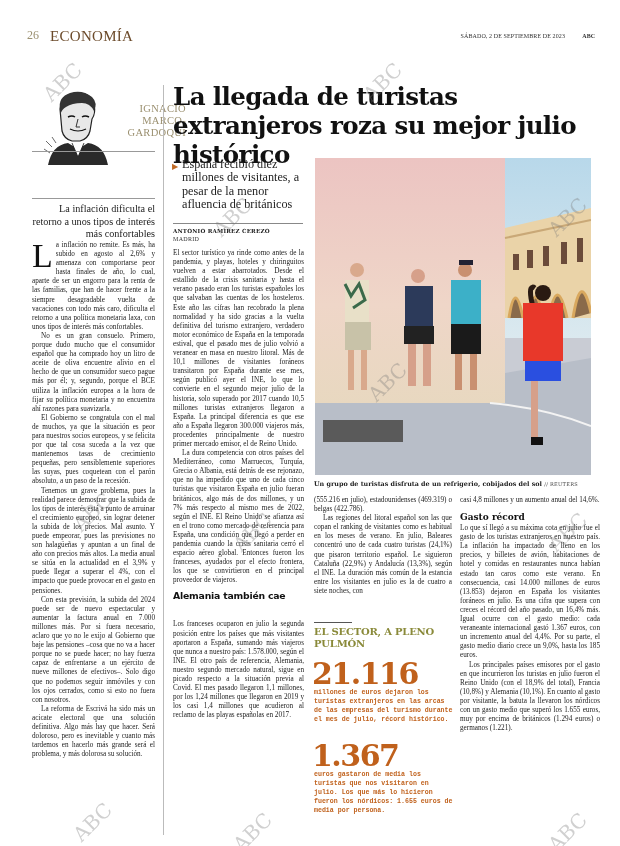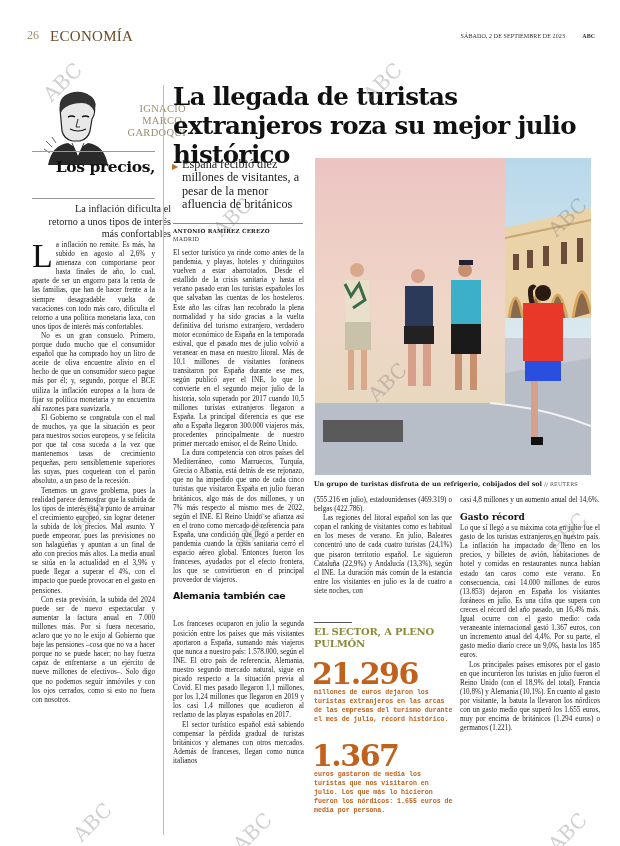--- a/index.html
+++ b/index.html
@@ -12,21 +12,21 @@
   .dateline { position: absolute; right: 30px; top: 5px; font-family: "Liberation Serif", serif; font-size: 6px; color: #333; letter-spacing: 0.1px; }
   .brand { position: absolute; right: 0; top: 5px; font-family: "Liberation Serif", serif; font-size: 6px; font-weight: bold; color: #333; }
 
   
   .opinion { position: absolute; left: 32px; top: 75px; width: 123px; }
   .portrait { position: absolute; left: 10px; top: 12px; width: 70px; height: 78px; }
   .author { position: absolute; left: 82px; top: 28px; width: 72px; text-align: right; font-family: "Liberation Serif", serif; font-size: 10.5px; line-height: 12px; color: #9b9070; letter-spacing: 0.3px; }
   .rule1 { position: absolute; left: 0; top: 76px; width: 123px; height: 1px; background: #999; }
   .op-title { position: absolute; left: 0; top: 83px; width: 123px; text-align: right; font-family: "DejaVu Serif", serif; font-weight: bold; font-size: 15.5px; line-height: 18px; color: #111; letter-spacing: -0.4px; }
   .rule2 { position: absolute; left: 0; top: 123px; width: 123px; height: 1px; background: #999; }
-  .op-deck { position: absolute; left: 0; top: 128px; width: 123px; text-align: right; font-family: "Liberation Serif", serif; font-size: 10.2px; line-height: 12.5px; color: #222; margin-left: 16px; }
+  .op-deck { position: absolute; left: 0; top: 128px; width: 123px; text-align: right; font-family: "Liberation Serif", serif; font-size: 10.2px; line-height: 12.5px; color: #222; }
 
   .vrule { position: absolute; left: 163px; top: 85px; width: 1px; height: 750px; background: #bbb; }
 
   .body-text { font-family: "Liberation Serif", serif; font-size: 7.2px; line-height: 9.1px; color: #222; text-align: justify; hyphens: auto; }
   .body-text p { text-indent: 9px; }
   .body-text p.noindent { text-indent: 0; }
 
   .op-body { position: absolute; left: 32px; top: 241px; width: 123px; }
   .dropcap { float: left; font-family: "Liberation Serif", serif; font-size: 34px; line-height: 26px; margin: 2px 3px 0 0; color: #111; }
 
@@ -79,52 +79,51 @@
     <path d="M30 56 L36 70 L42 56" fill="#fff" stroke="#111" stroke-width="0.8"></path>
     <path d="M10 60 L4 54 M8 66 L2 62 M14 56 L10 50" stroke="#444" stroke-width="0.8"></path>
   </svg>
   <div class="author">
     <div>IGNACIO</div>
     <div>MARCO-</div>
     <div>GARDOQUI</div>
   </div>
   <div class="rule1"></div>
   <div class="op-title">
-    <div>Los precios,</div>
   </div>
   <div class="rule2"></div>
   <div class="op-deck">La inflación dificulta el retorno a unos tipos de interés más confortables</div>
 </div>
 
 <div class="op-body body-text">
   <p class="noindent"><span class="dropcap">L</span><span>a inflación no remite. Es más, ha subido en agosto al 2,6% y amenaza con comportarse peor hasta finales de año, lo cual, aparte de ser un engorro para la renta de las familias, que han de hacer frente a la siempre desagradable vuelta de vacaciones con todo más caro, dificulta el retorno a una política monetaria laxa, con unos tipos de interés más confortables.</span></p>
   <p>No es un gran consuelo. Primero, porque dudo mucho que el consumidor español que ha comprado hoy un litro de aceite de oliva encuentre alivio en el hecho de que un consumidor sueco pague más por él; y, segundo, porque el BCE utiliza la inflación europea a la hora de fijar su política monetaria y no encuentra ahí razones para suavizarla.</p>
   <p>El Gobierno se congratula con el mal de muchos, ya que la situación es peor para nuestros socios europeos, y se felicita por que tal cosa suceda a la vez que mantenemos tasas de crecimiento pequeñas, pero sensiblemente superiores las suyas, pues coquetean con el parón absoluto, a un paso de la recesión.</p>
   <p>Tenemos un grave problema, pues la realidad parece demostrar que la subida de los tipos de interés está a punto de arruinar el crecimiento europeo, sin lograr detener la subida de los precios. Mal asunto. Y puede empeorar, pues las previsiones no son halagüeñas y apuntan a un final de año con precios más altos. La media anual se sitúa en la actualidad en el 3,9% y puede llegar a superar el 4%, con el impacto que puede provocar en el gasto en pensiones.</p>
   <p>Con esta previsión, la subida del 2024 puede ser de nuevo espectacular y aumentar la factura anual en 7.000 millones más. Por si fuera necesario, aclaro que yo no le exijo al Gobierno que baje las pensiones –cosa que no va a hacer porque no se puede hacer; no hay fuerza capaz de enfrentarse a un ejército de nueve millones de efectivos–. Solo digo que no podemos seguir inmóviles y con los ojos cerrados, como si esto no fuera con nosotros.</p>
+  <p>La reforma de Escrivá ha sido más un acicate electoral que una solución definitiva. Algo más hay que hacer. Será doloroso, pero es inevitable y cuanto más tardemos en hacerlo más grande será el problema, y más dolorosa su solución.</p>
 </div>
 
 <div class="vrule"></div>
 
 <h1 class="headline">La llegada de turistas extranjeros roza su mejor julio histórico</h1>
 
 <div class="deck">
   <span class="deck-arrow">▶</span>
   <span class="deck-text">España recibió diez millones de visitantes, a pesar de la menor afluencia de británicos</span>
 </div>
 <div class="byline-rule"></div>
 <div class="byline">ANTONIO RAMÍREZ CEREZO</div>
 <div class="place">MADRID</div>
 
 <div class="col2 body-text">
   <p class="noindent">El sector turístico ya rinde como antes de la pandemia, y playas, hoteles y chiringuitos vuelven a estar abarrotados. Desde el estallido de la crisis sanitaria y hasta el verano pasado eran los turistas españoles los que salvaban las cuentas de los hosteleros. Este año las cifras han recobrado la plena normalidad y ha sido gracias a la vuelta definitiva del turismo extranjero, verdadero motor económico de España en la temporada estival, que el pasado mes de julio volvió a veranear en masa en nuestro litoral. Más de 10,1 millones de visitantes foráneos transitaron por España durante ese mes, según publicó ayer el INE, lo que lo convierte en el segundo mejor julio de la historia, solo superado por 2017 cuando 10,5 millones turistas extranjeros llegaron a España. La principal diferencia es que ese año a España llegaron 300.000 viajeros más, procedentes principalmente de nuestro primer mercado emisor, el de Reino Unido.</p>
   <p>La dura competencia con otros países del Mediterráneo, como Marruecos, Turquía, Grecia o Albania, está detrás de ese rejonazo, que no ha impedido que uno de cada cinco turistas que visitaron España en julio fueran británicos, algo más de dos millones, y un 7% más respecto al mismo mes de 2022, según el INE. El Reino Unido se afianza así en el trono como mercado de referencia para España, una condición que llegó a perder en pandemia cuando la crisis sanitaria cerró el espacio aéreo global. Entonces fueron los franceses, ayudados por el efecto frontera, los que se convirtieron en el principal proveedor de viajeros.</p>
   <div class="subhead">Alemania también cae</div>
   <p class="noindent">Los franceses ocuparon en julio la segunda posición entre los países que más visitantes aportaron a España, sumando más viajeros que nunca a nuestro país: 1.578.000, según el INE. El otro país de referencia, Alemania, nuestro segundo mercado natural, sigue en picado respecto a la situación previa al Covid. El mes pasado llegaron 1,1 millones, por los 1,24 millones que llegaron en 2019 y los casi 1,4 millones que acudieron al reclamo de las playas españolas en 2017.</p>
-  <p>El sector turístico español está sabiendo compensar la pérdida gradual de turistas británicos y alemanes con otros mercados. Además de franceses, llegan como nunca italianos</p>
 </div>
 
 <svg class="photo" viewBox="0 0 276 317" preserveAspectRatio="none">
   <defs>
     <linearGradient id="wall" x1="0" y1="0" x2="0" y2="1">
       <stop offset="0" stop-color="#ecc4c2"></stop>
       <stop offset="0.6" stop-color="#efd6c8"></stop>
       <stop offset="1" stop-color="#e8d8c0"></stop>
     </linearGradient>
     <linearGradient id="sky" x1="0" y1="0" x2="0" y2="1">
@@ -184,21 +183,21 @@
   <span class="credit">// REUTERS</span>
 </div>
 
 <div class="col3 body-text">
   <p class="noindent">(555.216 en julio), estadounidenses (469.319) o belgas (422.786).</p>
   <p>Las regiones del litoral español son las que copan el ranking de visitantes como es habitual en los meses de verano. En julio, Baleares concentró uno de cada cuatro turistas (24,1%) que pisaron territorio español. Le siguieron Cataluña (22,9%) y Andalucía (13,3%), según el INE. La duración más común de la estancia entre los visitantes en julio es la de cuatro a siete noches, con</p>
 </div>
 
 <div class="box-rule"></div>
 <div class="box-title">EL SECTOR, A PLENO PULMÓN</div>
-<div class="bignum" style="top:660px">21.296</div>
+<div class="bignum" style="top:660px">21.116</div>
 <div class="num-text" style="top:688px">millones de euros dejaron los turistas extranjeros en las arcas de las empresas del turismo durante el mes de julio, récord histórico.</div>
 <div class="bignum" style="top:742px">1.367</div>
 <div class="num-text" style="top:770px">euros gastaron de media los turistas que nos visitaron en julio. Los que más lo hicieron fueron los nórdicos: 1.655 euros de media por persona.</div>
 
 <div class="col4 body-text">
   <p class="noindent">casi 4,8 millones y un aumento anual del 14,6%.</p>
   <div class="subhead2">Gasto récord</div>
   <p class="noindent">Lo que sí llegó a su máxima cota en julio fue el gasto de los turistas extranjeros en nuestro país. La inflación ha impactado de lleno en los precios, y billetes de avión, habitaciones de hotel y comidas en restaurantes nunca habían estado tan caros como este verano. En consecuencia, casi 14.000 millones de euros (13.853) dejaron en España los visitantes foráneos en julio. Es una cifra que supera con creces el récord del año pasado, un 16,4% más. Igual ocurre con el gasto medio: cada veraneante internacional gastó 1.367 euros, con un incremento anual del 4,4%. Por su parte, el gasto medio diario crece un 9,0%, hasta los 185 euros.</p>
   <p>Los principales países emisores por el gasto en que incurrieron los turistas en julio fueron el Reino Unido (con el 18,9% del total), Francia (10,8%) y Alemania (10,1%). En cuanto al gasto por visitante, la batuta la llevaron los nórdicos con un gasto medio que superó los 1.655 euros, muy por encima de británicos (1.294 euros) o germanos (1.221).</p>
 </div>

